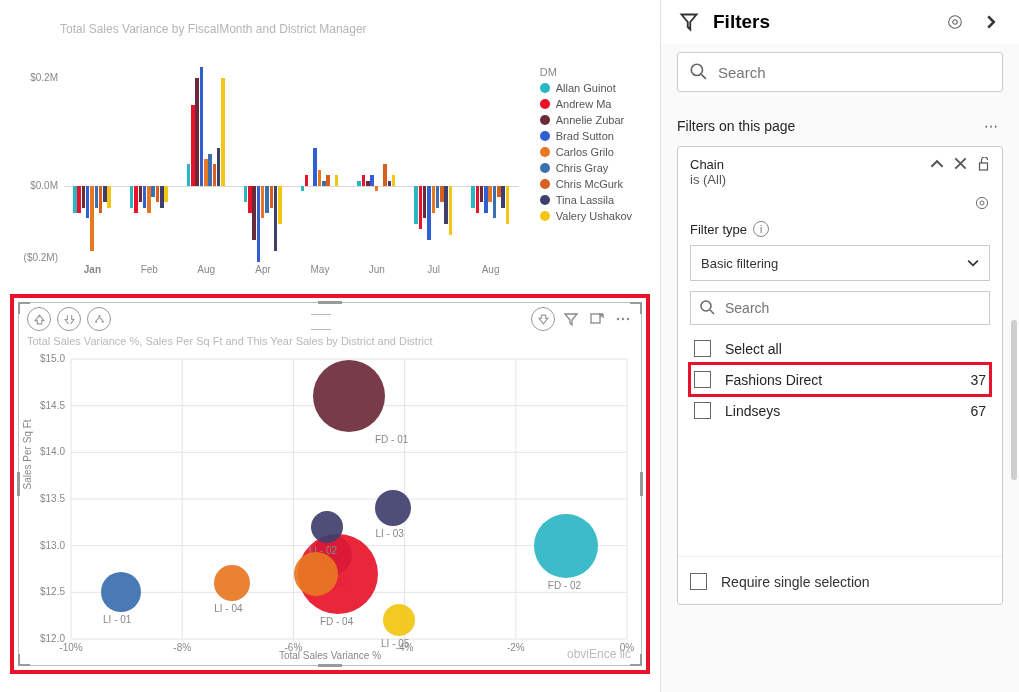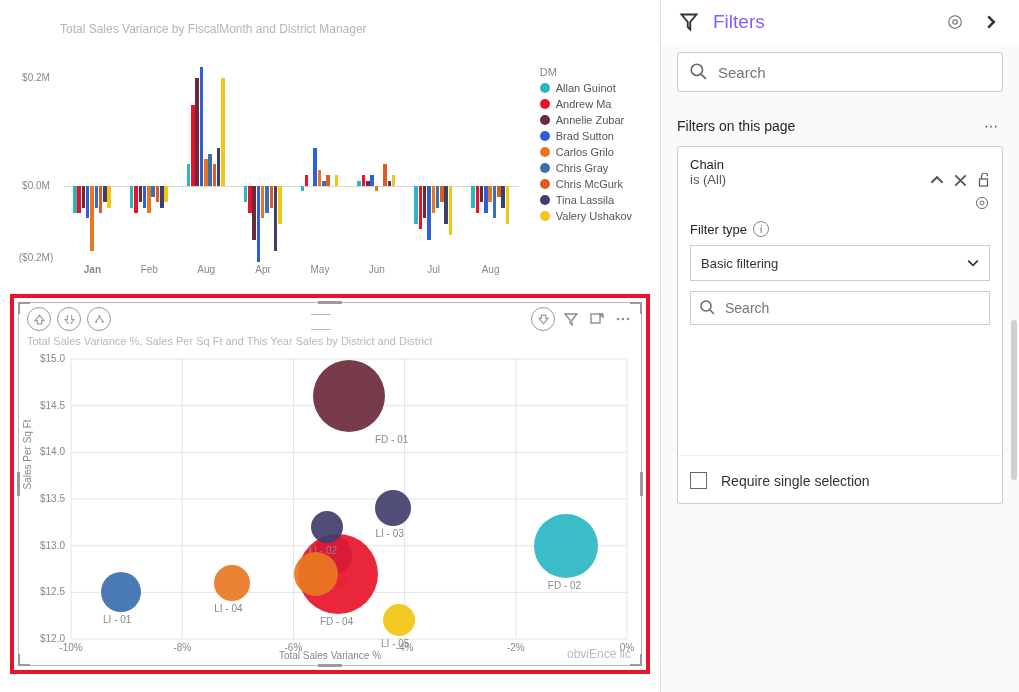--- a/index.html
+++ b/index.html
@@ -1,28 +1,28 @@
 <!DOCTYPE html>
 <html><head>
 <meta charset="utf-8">
 <style>
 html,body{margin:0;padding:0;font-family:"Segoe UI",Arial,sans-serif;background:#fff;color:#333;font-size:13px}
 .app{display:flex;width:1019px;height:692px;position:relative;overflow:hidden}
 .canvas{flex:0 0 660px;position:relative;padding:0 10px 10px 10px;box-sizing:border-box}
 .panel{flex:1;border-left:1px solid #e0e0e0;background:#fafafa;display:flex;flex-direction:column;position:relative}
 .panel-head{display:flex;align-items:center;padding:10px 16px;gap:12px;background:#fff}
-.panel-head .ttl{font-size:19px;font-weight:400;color:#8b5cf6;flex:1}
+.panel-head .ttl{font-size:19px;font-weight:700;color:#000000;flex:1}
 .ibtn{width:24px;height:24px;display:flex;align-items:center;justify-content:center;color:#555;cursor:pointer;background:none;border:none}
 .srch{margin:8px 16px;position:relative}
 .srch input{width:100%;height:40px;box-sizing:border-box;border:1px solid #ccc;border-radius:3px;padding:0 12px 0 40px;font-size:15px;color:#333}
 .srch .sicon{position:absolute;left:12px;top:10px;color:#666;pointer-events:none}
 .sect-h{display:flex;align-items:center;padding:14px 16px 8px;font-size:14px;color:#252525}
 .sect-h span{flex:1}
 .card{margin:0 16px;border:1px solid #ccc;border-radius:3px;background:#fff}
-.card-h{padding:10px 12px 8px;display:flex;align-items:flex-end}
+.card-h{padding:10px 12px 8px;display:flex;align-items:flex-start}
 .card-h .lbl{flex:1}
 .card-h .nm{font-size:13px;color:#252525}
 .card-h .sub{font-size:13px;color:#555}
 .card-h .ico{margin-left:10px;color:#555;cursor:pointer}
 .ftrow{padding:4px 12px 8px;font-size:13px;color:#252525;display:flex;align-items:center;gap:6px}
 .sel{margin:0 12px 10px;height:34px;border:1px solid #ccc;display:flex;align-items:center;padding:0 10px;justify-content:space-between;cursor:pointer}
 .srch2{margin:0 12px 8px;position:relative}
 .srch2 input{width:100%;height:34px;box-sizing:border-box;border:1px solid #ccc;padding:0 10px 0 34px;font-size:14px}
 .srch2 .sicon{position:absolute;left:9px;top:8px;color:#666}
 .opts{padding:0 12px 0px}
@@ -36,21 +36,21 @@
 
 
 .chart1{height:280px;position:relative;margin-top:8px}
 .ctitle{font-size:12px;color:#b5b5b5;padding:14px 0 0 50px}
 .legend{position:absolute;right:18px;top:58px;font-size:11px;color:#555}
 .legend .lh{color:#888;margin-bottom:4px;font-size:11px}
 .legend .li{display:flex;align-items:center;margin:4px 0;gap:6px}
 .legend .dot{width:10px;height:10px;border-radius:50%}
 .barplot{position:absolute;left:54px;top:70px;width:455px;height:180px}
 .baseline{position:absolute;left:0;right:0;top:60%;border-top:1px solid #d8d8d8}
-.ytick{position:absolute;left:-50px;font-size:10px;color:#888;width:44px;text-align:center}
+.ytick{position:absolute;left:-50px;font-size:10px;color:#888;width:44px;text-align:right}
 .mgroup{position:absolute;bottom:0;top:0}
 .mlab{position:absolute;top:100%;margin-top:6px;font-size:10px;color:#888;width:100%;text-align:center}
 .bar{position:absolute;width:4px}
 
 .chart2wrap{border:4px solid #e8132a;height:380px;position:relative;box-sizing:border-box;margin-top:6px}
 .chart2{position:absolute;left:4px;top:4px;right:4px;bottom:4px;border:1px solid #bcbcbc;background:#fff}
 .corner{position:absolute;width:10px;height:10px;border:2px solid #9a9a9a}
 .corner.tl{left:-1px;top:-1px;border-right:none;border-bottom:none}
 .corner.tr{right:-1px;top:-1px;border-left:none;border-bottom:none}
 .corner.bl{left:-1px;bottom:-1px;border-right:none;border-top:none}
@@ -426,20 +426,37 @@
      <div class="srch2">
        <span class="sicon">
             <svg width="16" height="16" viewBox="0 0 16 16">
               <circle cx="7" cy="7" r="5" fill="none" stroke="#666" stroke-width="1.5"></circle>
               <line x1="11" y1="11" x2="15" y2="15" stroke="#666" stroke-width="1.5"></line>
             </svg>
           </span>
        <input placeholder="Search" style="">
      </div>
 
+     <div class="opts" id="opts">
+          <div class="opt">
+            <span class="cb"></span>
+            <span class="txt">Select all</span>
+            <span class="cnt"></span>
+          </div>
+          <div class="opt hl">
+            <span class="cb"></span>
+            <span class="txt">Fashions Direct</span>
+            <span class="cnt">37</span>
+          </div>
+          <div class="opt">
+            <span class="cb"></span>
+            <span class="txt">Lindseys</span>
+            <span class="cnt">67</span>
+          </div>
+        </div>
 
      <div class="req">
        <span class="cb"></span>
        <span>Require single selection</span>
      </div>
    </div>
 
    <div class="scrollthumb"></div>
  </div>
 </div>

